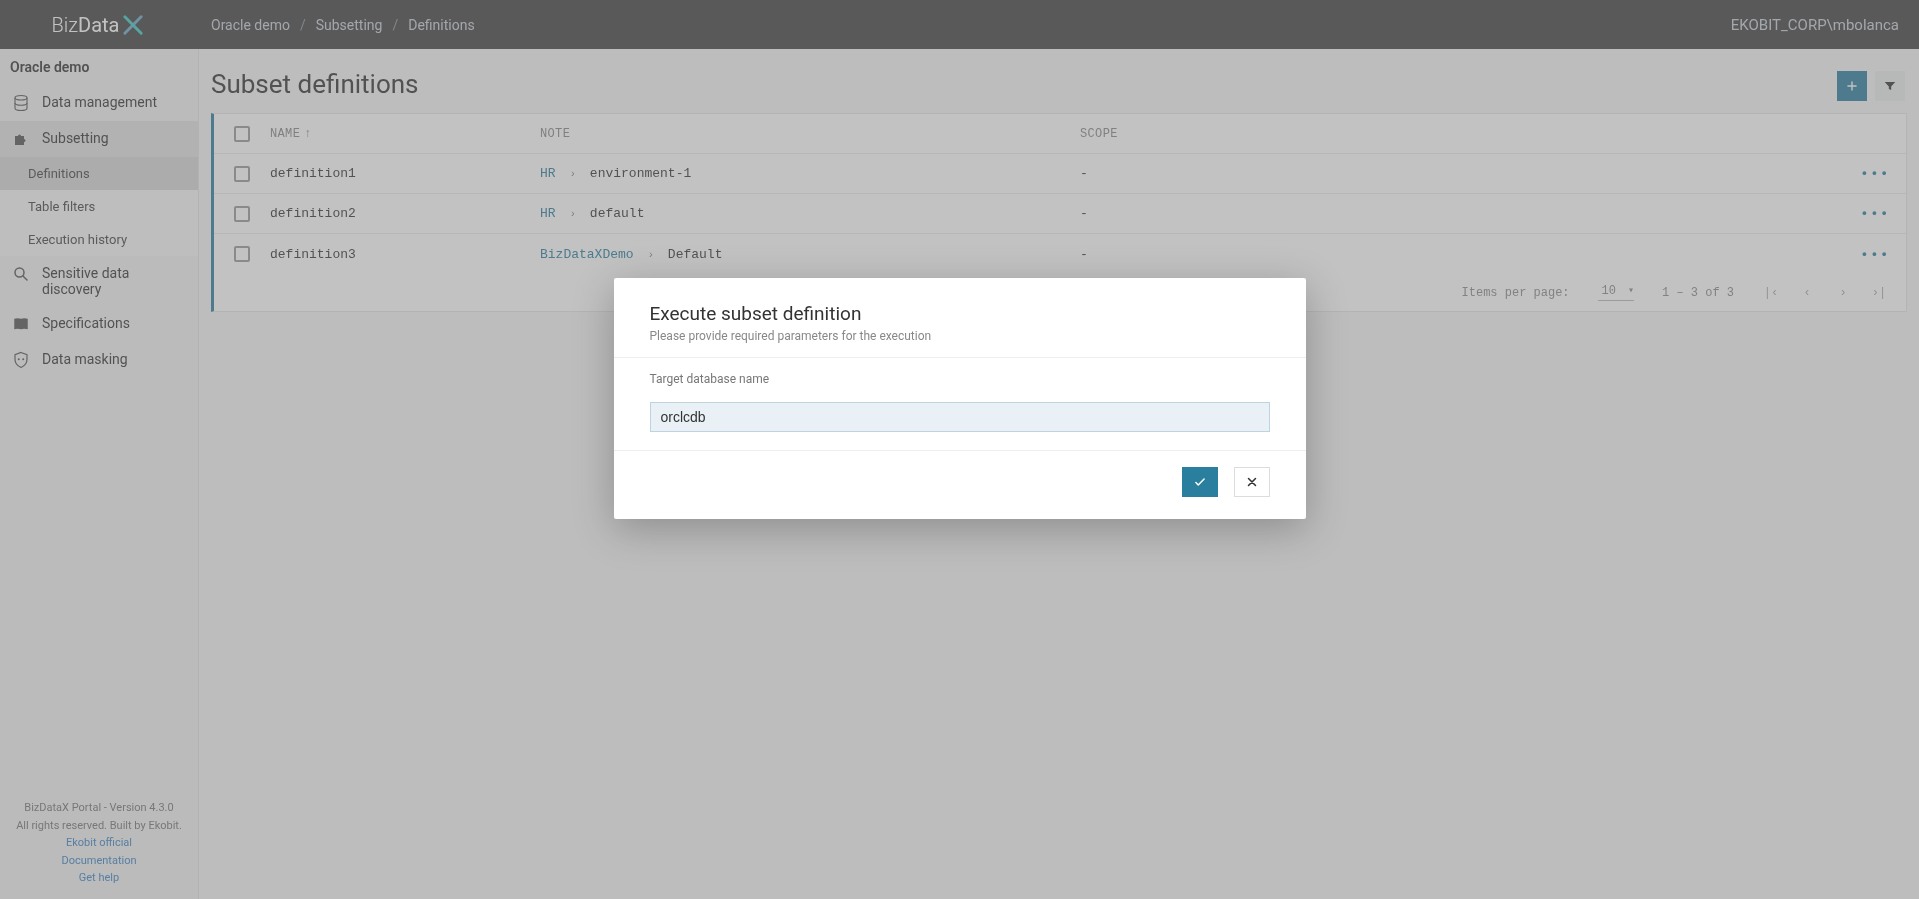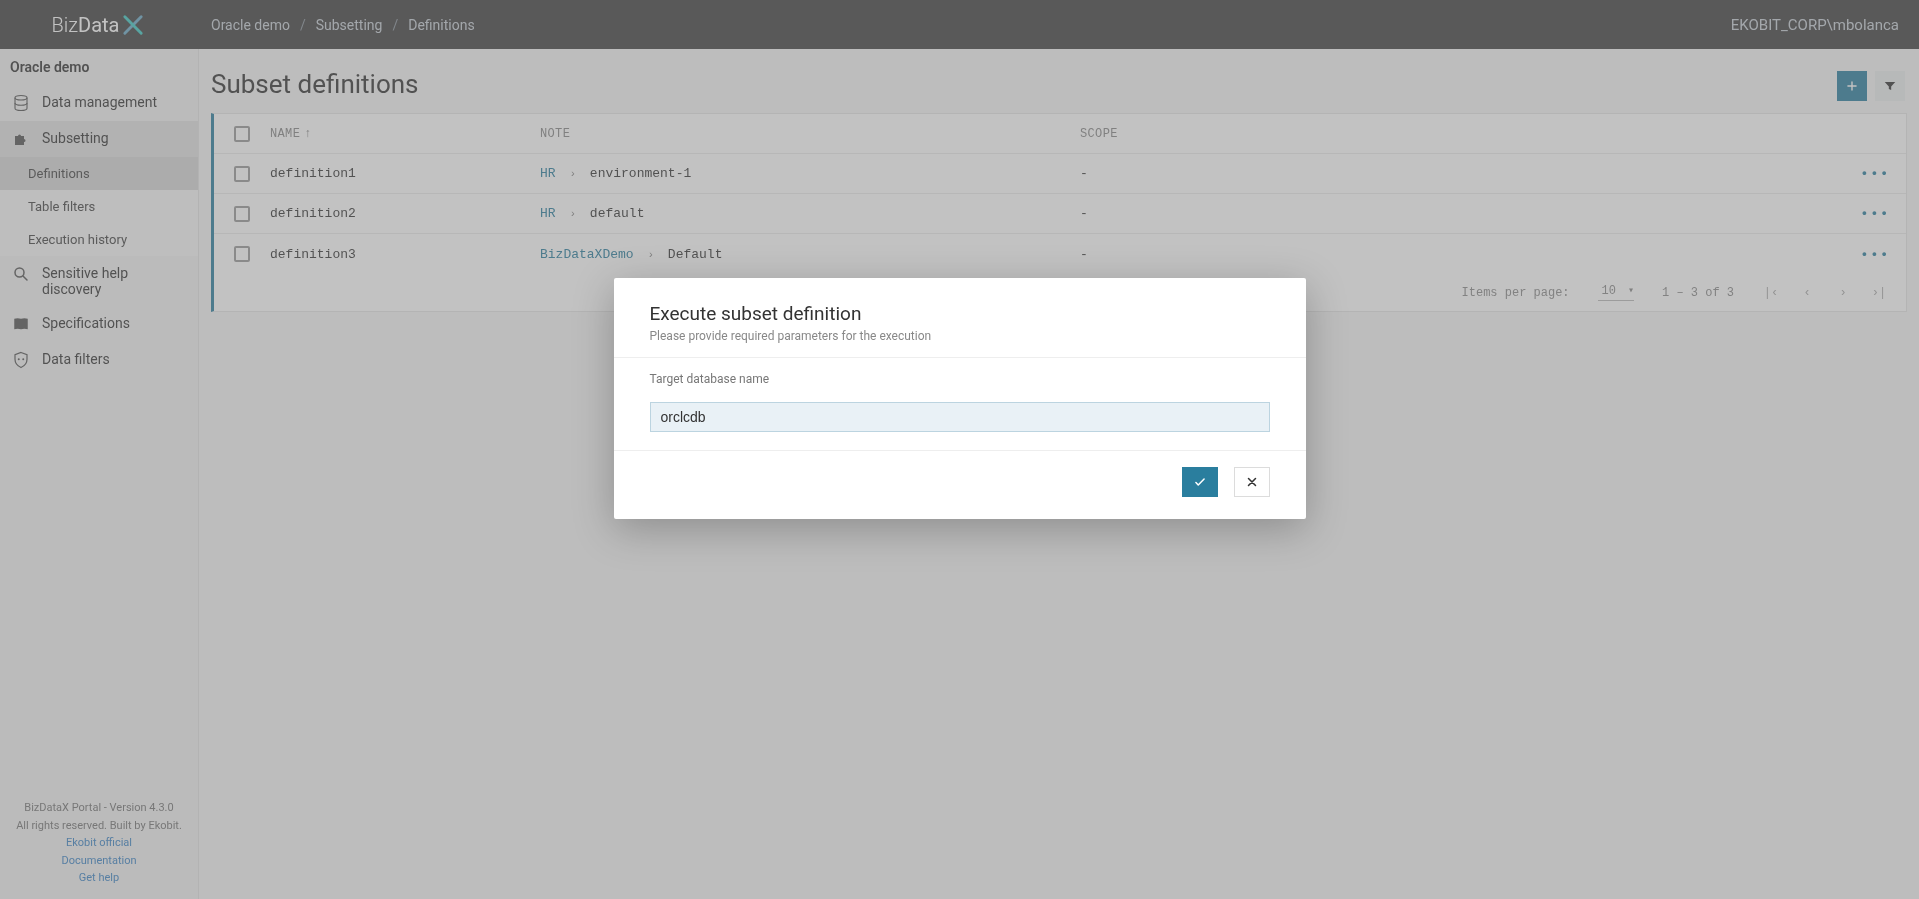--- a/index.html
+++ b/index.html
@@ -226,37 +226,37 @@
       <div class="sub-item active">Definitions</div>
       <div class="sub-item">Table filters</div>
       <div class="sub-item">Execution history</div>
     </div>
 
     <div class="nav-item">
       <svg class="icon" viewBox="0 0 24 24">
         <circle cx="10" cy="10" r="6" fill="none" stroke="#555" stroke-width="2"></circle>
         <path d="M15 15l5 5" stroke="#555" stroke-width="2" stroke-linecap="round"></path>
       </svg>
-      <span>Sensitive help discovery</span>
+      <span>Sensitive data discovery</span>
     </div>
 
     <div class="nav-item">
       <svg class="icon" viewBox="0 0 24 24">
         <path d="M3 5c3-1 6-1 9 0 3-1 6-1 9 0v14c-3-1-6-1-9 0-3-1-6-1-9 0z" fill="#555"></path>
       </svg>
       <span>Specifications</span>
     </div>
 
     <div class="nav-item">
       <svg class="icon" viewBox="0 0 24 24">
         <path d="M12 2l8 3v6c0 5-3.5 9-8 11-4.5-2-8-6-8-11V5z" fill="none" stroke="#555" stroke-width="1.6"></path>
         <circle cx="9" cy="11" r="1.3" fill="#555"></circle>
           <circle cx="15" cy="11" r="1.3" fill="#555"></circle>
       </svg>
-      <span>Data filters</span>
+      <span>Data masking</span>
     </div>
 
     <div class="sidebar-footer">
       <div>BizDataX Portal - Version 4.3.0</div>
       <div>All rights reserved. Built by Ekobit.</div>
       <a href="#">Ekobit official</a>
       <a href="#">Documentation</a>
       <a href="#">Get help</a>
     </div>
   </aside>

